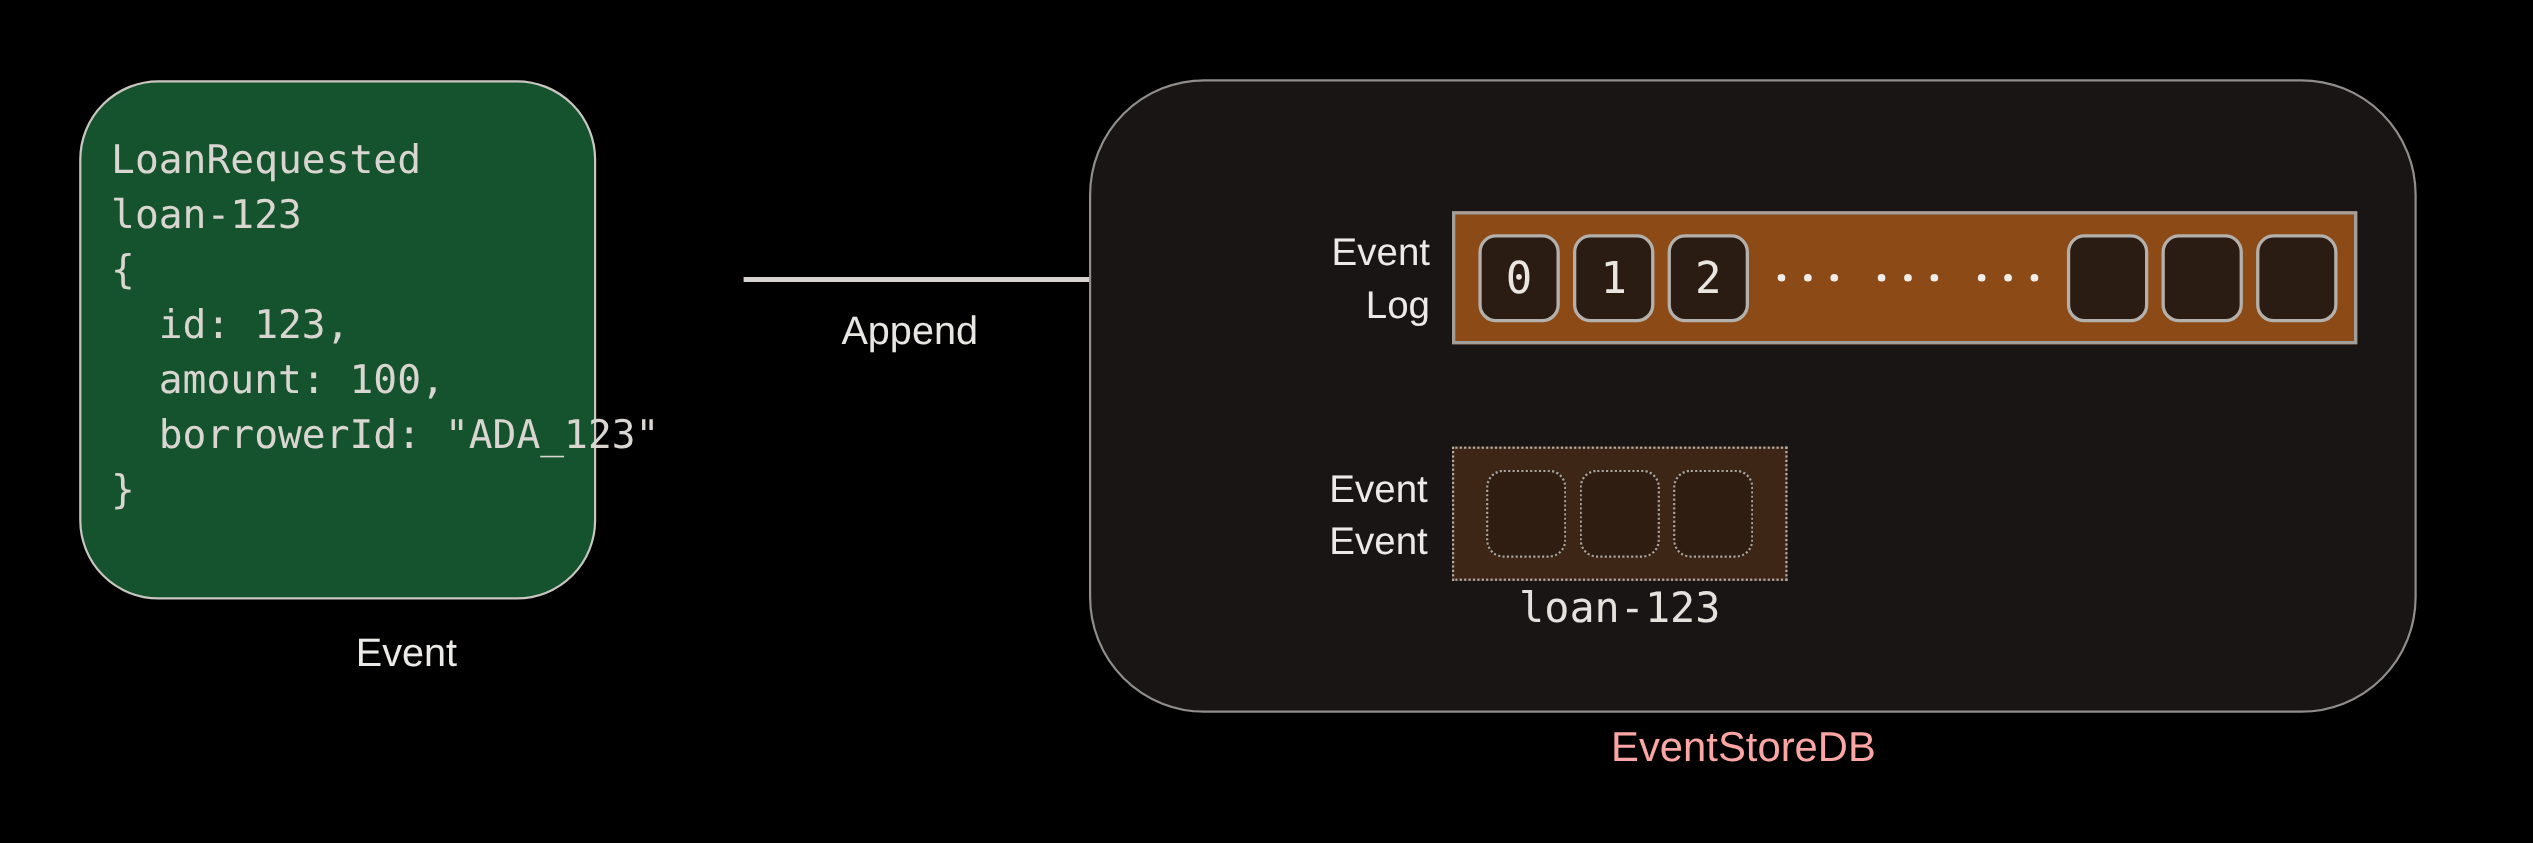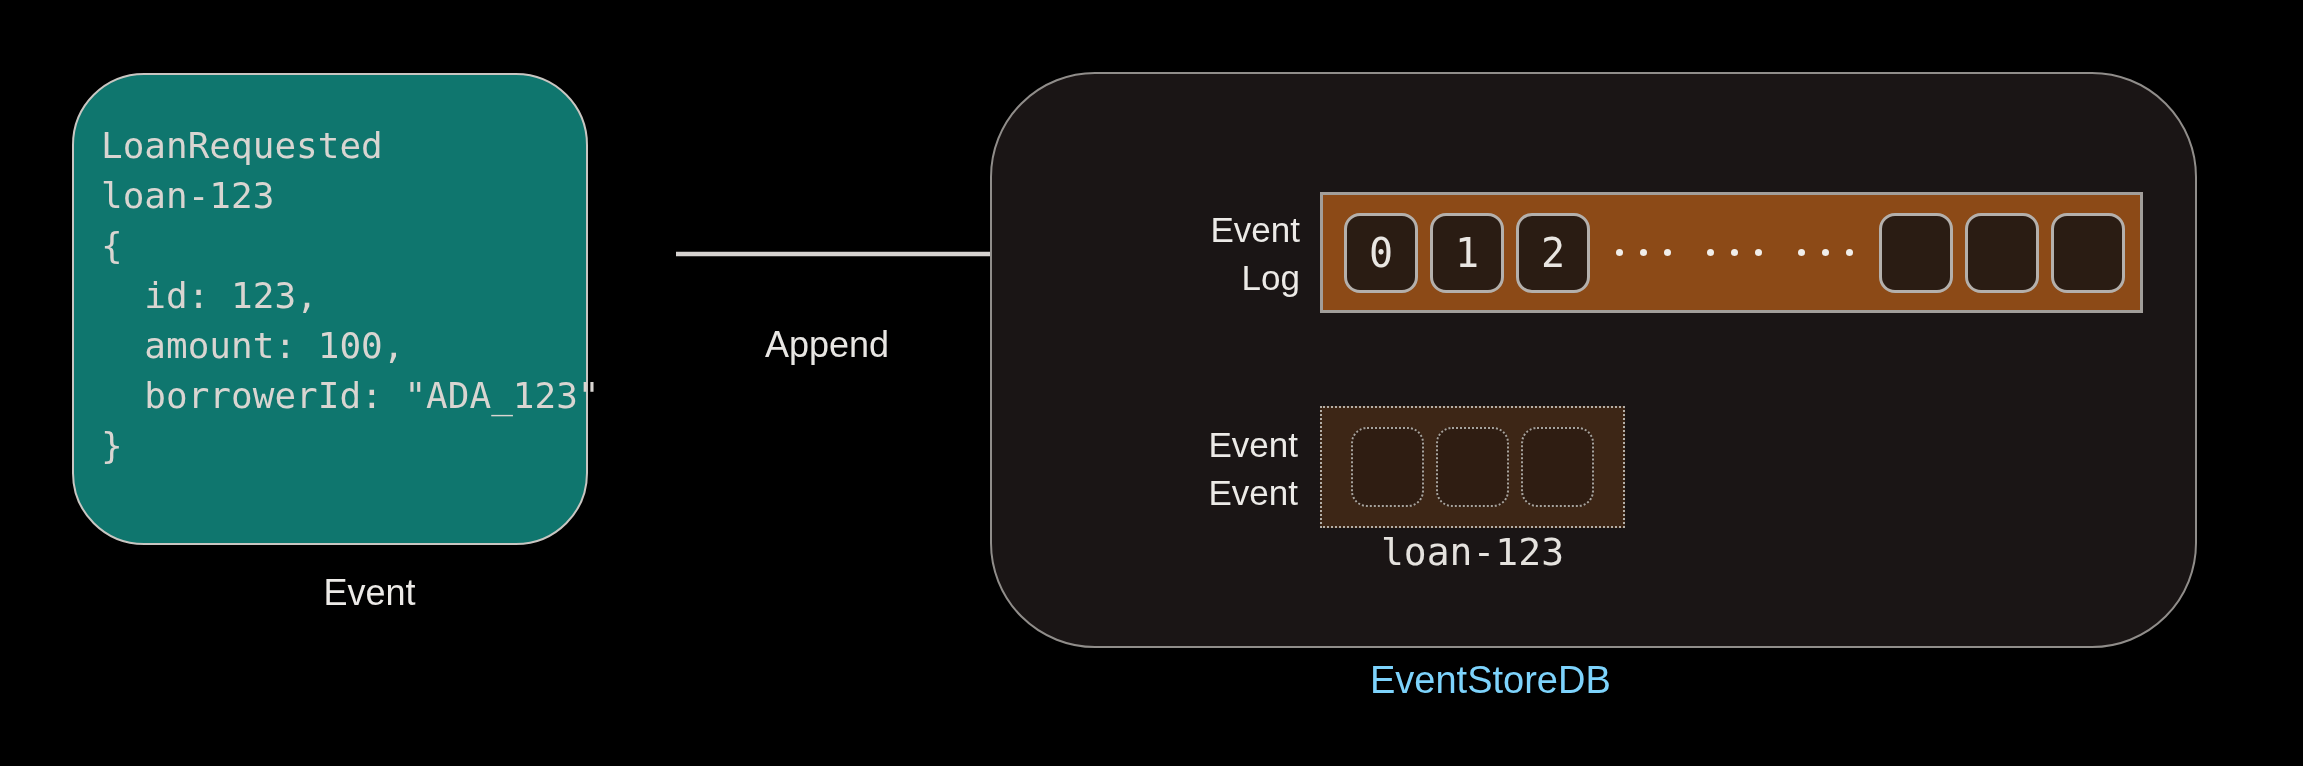--- a/index.html
+++ b/index.html
@@ -12,23 +12,23 @@
     width: 2303px;
     height: 766px;
     background: #000000;
     overflow: hidden;
     font-family: "Liberation Sans", sans-serif;
   }
   
   .event-card {
     position: absolute;
     left: 72px; top: 73px;
-    width: 516px; height: 472px;
-    box-sizing: border-box;
-    background: #0f766e;
+    width: 470px; height: 472px;
+    box-sizing: border-box;
+    background: #14532d;
     border: 2px solid #c9c6c2;
     border-radius: 72px;
   }
   .event-code {
     position: absolute;
     left: 27px; top: 46px;
     margin: 0;
     font-family: "DejaVu Sans Mono", monospace;
     font-size: 36px;
     line-height: 50px;
@@ -50,38 +50,38 @@
     width: 2303px; height: 766px;
     pointer-events: none;
   }
   .append-label {
     position: absolute;
     left: 700px; top: 280px;
     width: 254px;
     text-align: center;
     font-size: 36px;
     color: #e8e6e3;
-    margin-top: 44px;
   }
   
   .store {
     position: absolute;
     left: 990px; top: 72px;
     width: 1207px; height: 576px;
     box-sizing: border-box;
     background: #1a1515;
     border: 2px solid #908d8a;
     border-radius: 105px;
   }
   .store-label {
     position: absolute;
     left: 1370px; top: 659px;
     width: 430px;
+    text-align: center;
     font-size: 38px;
-    color: #7dd3fc;
+    color: #fca5a5;
   }
   
   .side-label {
     position: absolute;
     text-align: right;
     font-size: 35px;
     line-height: 48px;
     color: #eceae7;
   }
   .log-label { left: 1100px; top: 206px; width: 200px; }

